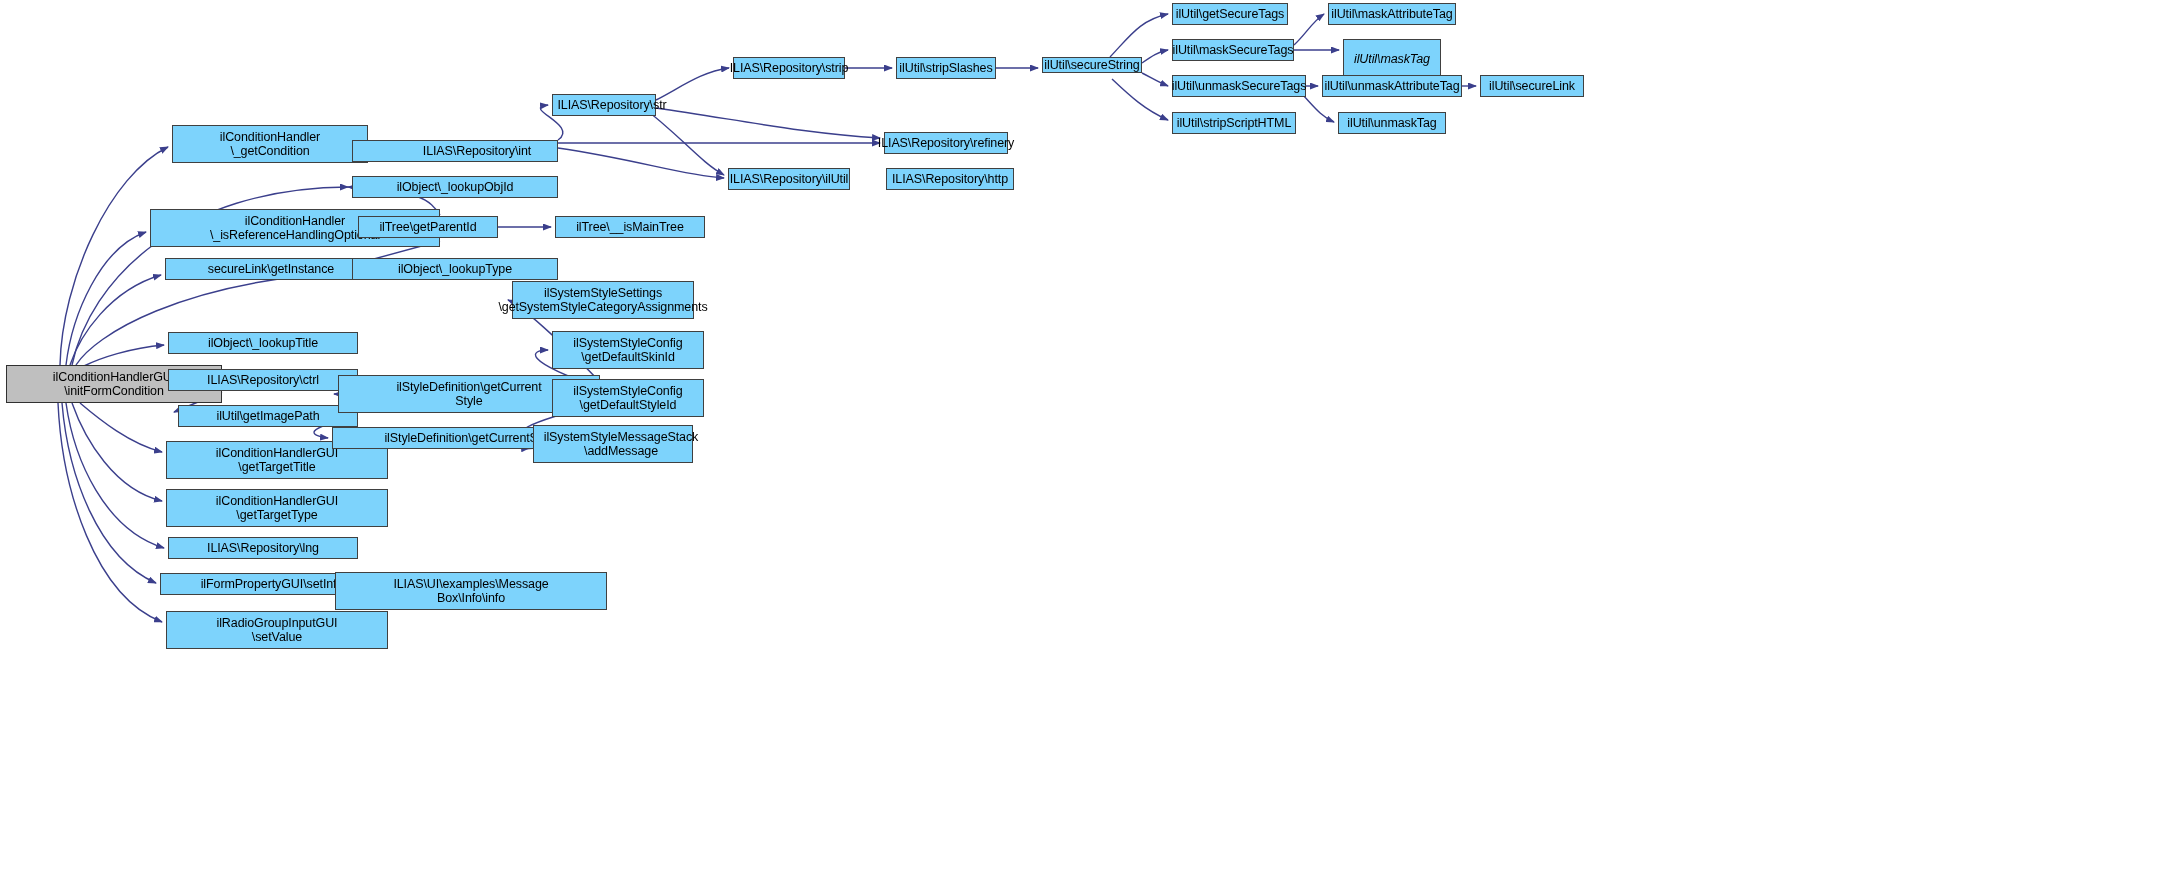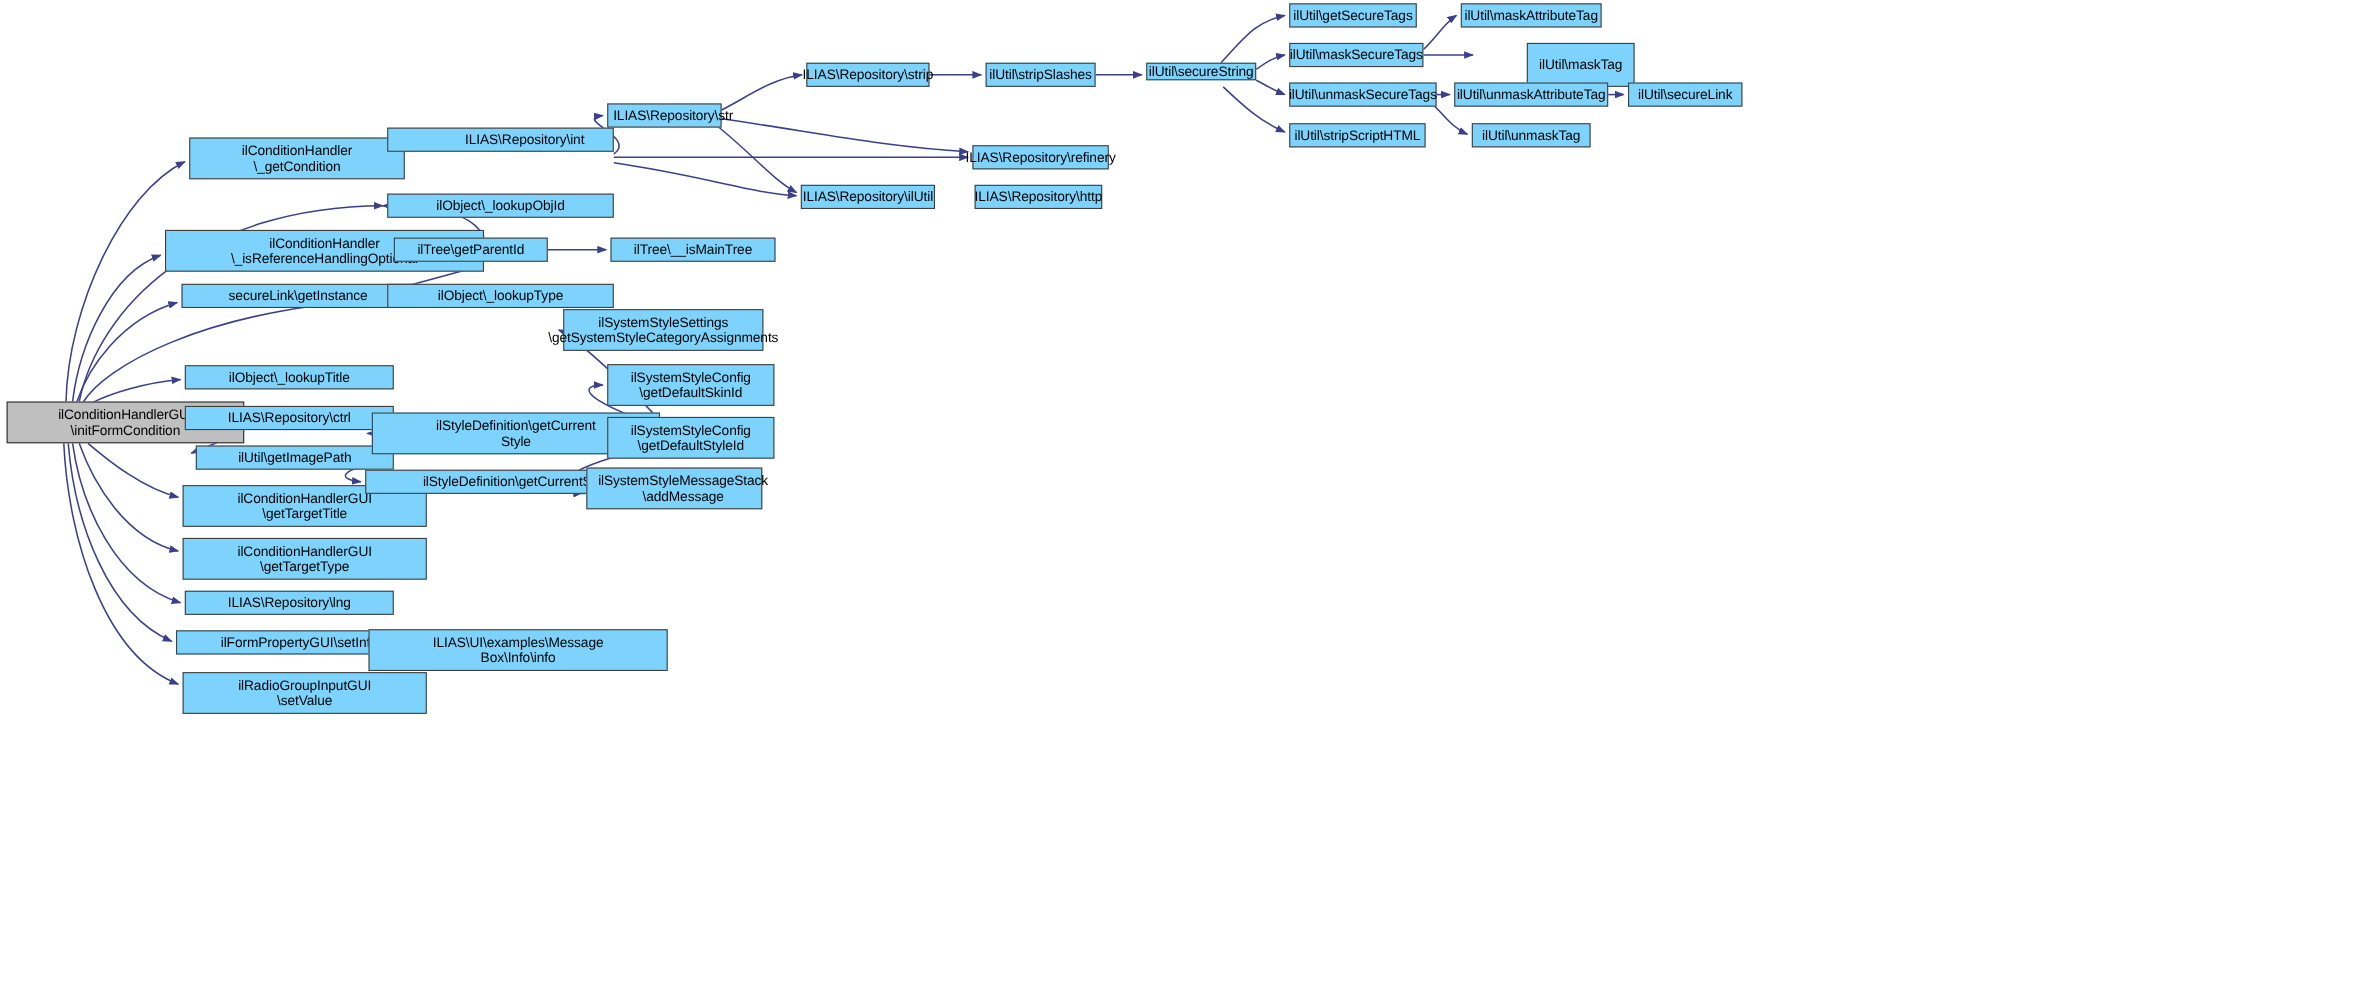--- a/index.html
+++ b/index.html
@@ -102,21 +102,21 @@
       <div class="node" style="left: 168px; top: 369px; width: 190px; height: 22px;">ILIAS\Repository\ctrl</div>
       <div class="node" style="left: 178px; top: 405px; width: 180px; height: 22px;">ilUtil\getImagePath</div>
       <div class="node" style="left: 166px; top: 441px; width: 222px; height: 38px;">ilConditionHandlerGUI
 \getTargetTitle</div>
       <div class="node" style="left: 166px; top: 489px; width: 222px; height: 38px;">ilConditionHandlerGUI
 \getTargetType</div>
       <div class="node" style="left: 168px; top: 537px; width: 190px; height: 22px;">ILIAS\Repository\lng</div>
       <div class="node" style="left: 160px; top: 573px; width: 224px; height: 22px;">ilFormPropertyGUI\setInfo</div>
       <div class="node" style="left: 166px; top: 611px; width: 222px; height: 38px;">ilRadioGroupInputGUI
 \setValue</div>
-      <div class="node" style="left: 352px; top: 116px; width: 206px; height: 22px; padding-left: 48px;">ILIAS\Repository\int</div>
+      <div class="node" style="left: 352px; top: 140px; width: 206px; height: 22px; padding-left: 48px;">ILIAS\Repository\int</div>
       <div class="node" style="left: 352px; top: 176px; width: 206px; height: 22px;">ilObject\_lookupObjId</div>
       <div class="node" style="left: 358px; top: 216px; width: 140px; height: 22px;">ilTree\getParentId</div>
       <div class="node" style="left: 352px; top: 258px; width: 206px; height: 22px;">ilObject\_lookupType</div>
       <div class="node" style="left: 338px; top: 375px; width: 262px; height: 38px;">ilStyleDefinition\getCurrent
 Style</div>
       <div class="node" style="left: 332px; top: 427px; width: 274px; height: 22px;">ilStyleDefinition\getCurrentSkin</div>
       <div class="node" style="left: 335px; top: 572px; width: 272px; height: 38px;">ILIAS\UI\examples\Message
 Box\Info\info</div>
       <div class="node" style="left: 555px; top: 216px; width: 150px; height: 22px;">ilTree\__isMainTree</div>
       <div class="node" style="left: 512px; top: 281px; width: 182px; height: 38px;">ilSystemStyleSettings
@@ -124,26 +124,26 @@
       <div class="node" style="left: 552px; top: 331px; width: 152px; height: 38px;">ilSystemStyleConfig
 \getDefaultSkinId</div>
       <div class="node" style="left: 552px; top: 379px; width: 152px; height: 38px;">ilSystemStyleConfig
 \getDefaultStyleId</div>
       <div class="node" style="left: 533px; top: 425px; width: 160px; height: 38px; padding-left: 20px;">ilSystemStyleMessageStack
 \addMessage</div>
       <div class="node" style="left: 733px; top: 57px; width: 112px; height: 22px;">ILIAS\Repository\strip</div>
       <div class="node" style="left: 552px; top: 94px; width: 104px; height: 22px; padding-left: 20px;">ILIAS\Repository\str</div>
       <div class="node" style="left: 728px; top: 168px; width: 122px; height: 22px;">ILIAS\Repository\ilUtil</div>
       <div class="node" style="left: 884px; top: 132px; width: 124px; height: 22px;">ILIAS\Repository\refinery</div>
-      <div class="node" style="left: 886px; top: 168px; width: 116px; height: 22px;">ILIAS\Repository\http</div>
+      <div class="node" style="left: 886px; top: 168px; width: 128px; height: 22px;">ILIAS\Repository\http</div>
       <div class="node" style="left: 896px; top: 57px; width: 100px; height: 22px;">ilUtil\stripSlashes</div>
       <div class="node" style="left: 1042px; top: 57px; width: 100px; height: 16px;">ilUtil\secureString</div>
       <div class="node" style="left: 1172px; top: 3px; width: 116px; height: 22px;">ilUtil\getSecureTags</div>
       <div class="node" style="left: 1172px; top: 39px; width: 122px; height: 22px;">ilUtil\maskSecureTags</div>
       <div class="node" style="left: 1172px; top: 75px; width: 134px; height: 22px;">ilUtil\unmaskSecureTags</div>
       <div class="node" style="left: 1172px; top: 112px; width: 124px; height: 22px;">ilUtil\stripScriptHTML</div>
       <div class="node" style="left: 1328px; top: 3px; width: 128px; height: 22px;">ilUtil\maskAttributeTag</div>
-      <div class="node" style="left: 1388px; top: 39px; width: 98px; height: 40px;">ilUtil\maskTag</div>
+      <div class="node" style="left: 1343px; top: 39px; width: 98px; height: 40px; font-style: italic;">ilUtil\maskTag</div>
       <div class="node" style="left: 1322px; top: 75px; width: 140px; height: 22px;">ilUtil\unmaskAttributeTag</div>
       <div class="node" style="left: 1338px; top: 112px; width: 108px; height: 22px;">ilUtil\unmaskTag</div>
       <div class="node" style="left: 1480px; top: 75px; width: 104px; height: 22px;">ilUtil\secureLink</div>
     </div>
 </div>
 
 </body></html>

